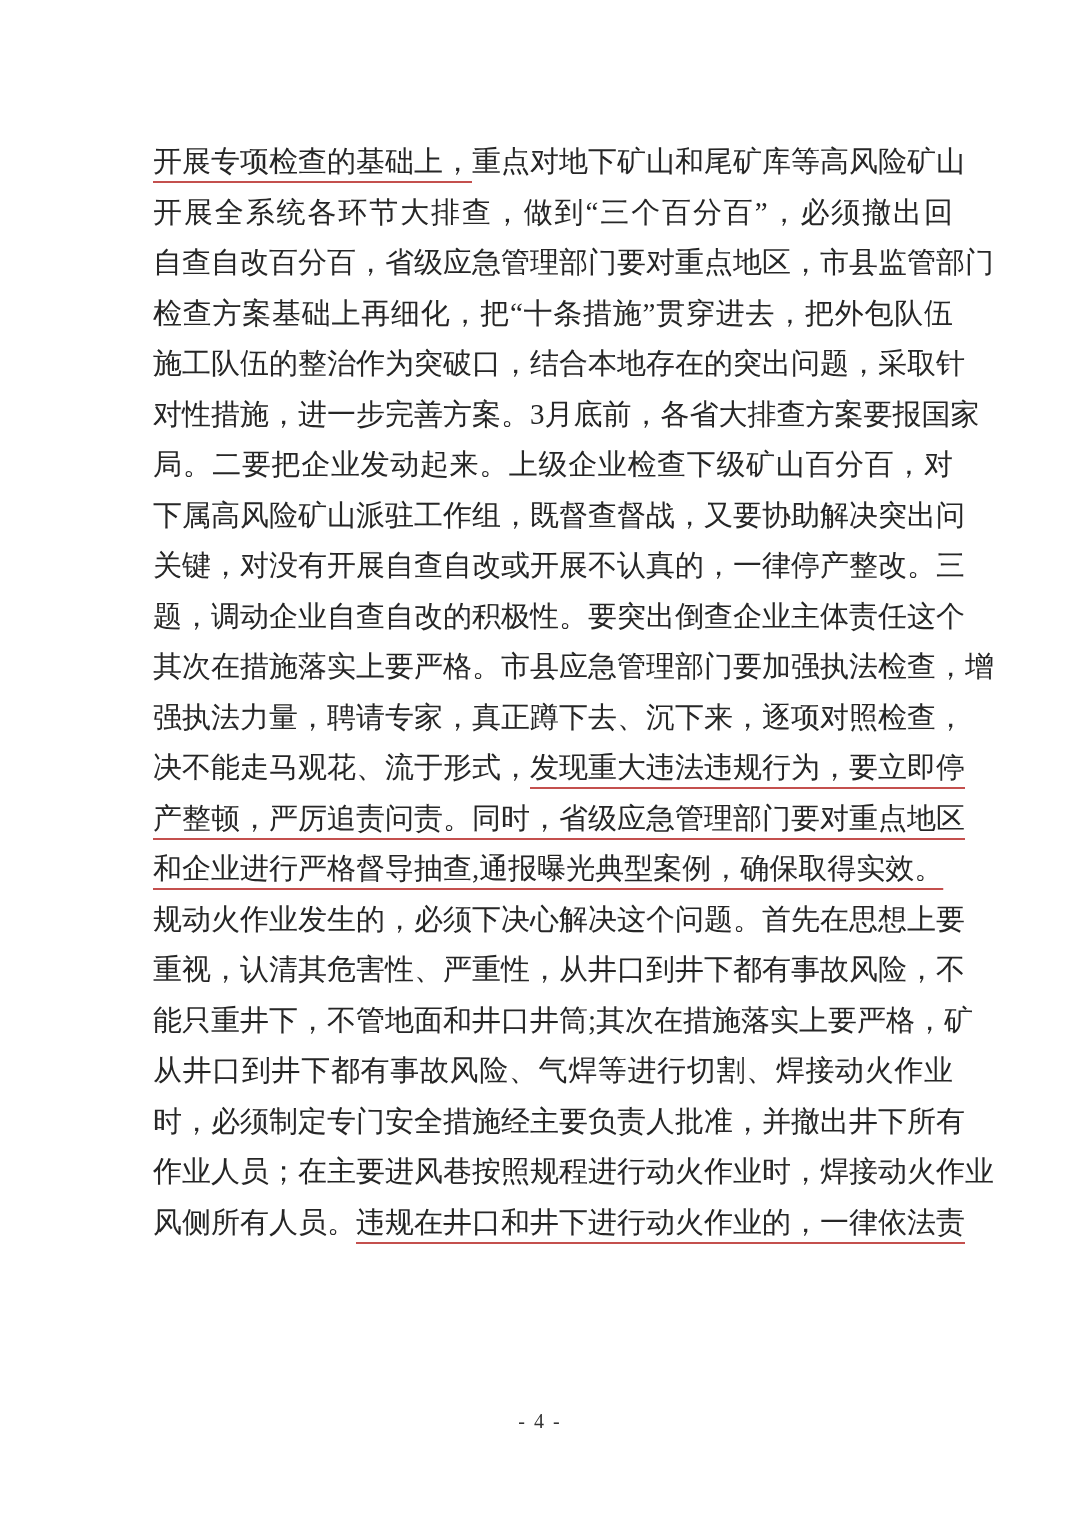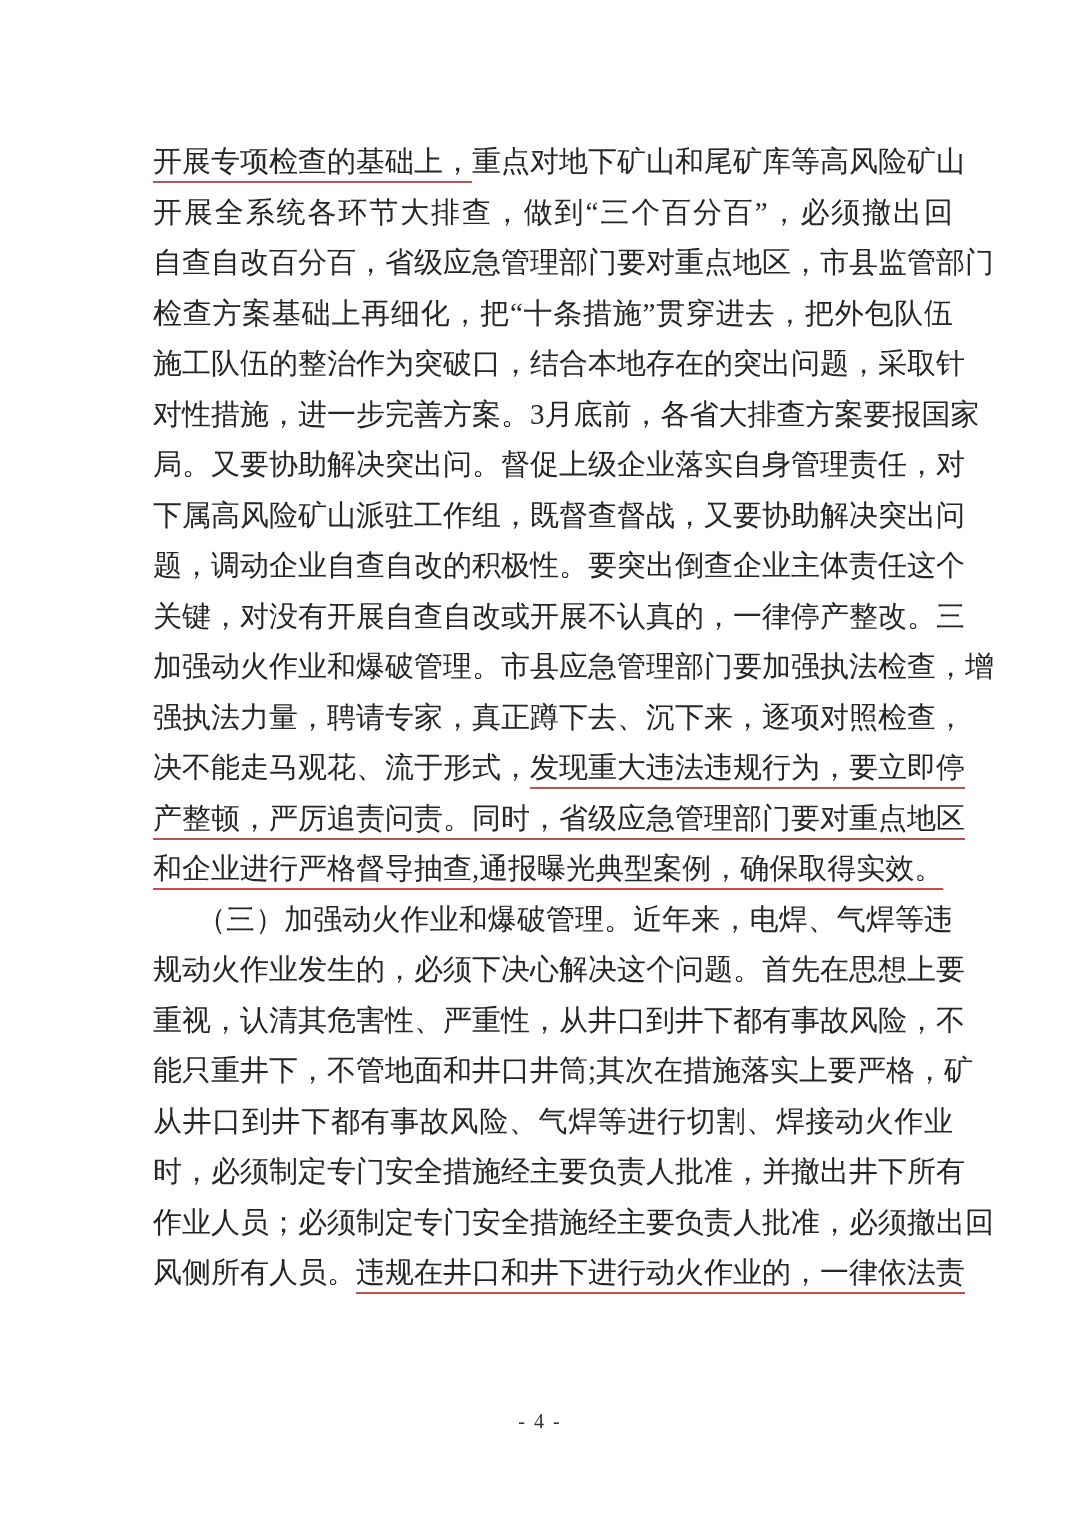--- a/index.html
+++ b/index.html
@@ -59,32 +59,31 @@
 </head>
 <body>
 
 <div class="doc-body">
     <div class="line"><span class="red-underline">开展专项检查的基础上，</span><span>重点对地下矿山和尾矿库等高风险矿山</span></div>
     <div class="line"><span>开展全系统各环节大排查，做到“三个百分百”，必须撤出回</span></div>
     <div class="line"><span>自查自改百分百，省级应急管理部门要对重点地区，市县监管部门</span></div>
     <div class="line"><span>检查方案基础上再细化，把“十条措施”贯穿进去，把外包队伍</span></div>
     <div class="line"><span>施工队伍的整治作为突破口，结合本地存在的突出问题，采取针</span></div>
     <div class="line"><span>对性措施，进一步完善方案。3月底前，各省大排查方案要报国家</span></div>
-    <div class="line"><span>局。又要协助解决突出问。督促上级企业落实自身管理责任，对</span></div>
+    <div class="line"><span>局。二要把企业发动起来。上级企业检查下级矿山百分百，对</span></div>
     <div class="line"><span>下属高风险矿山派驻工作组，既督查督战，又要协助解决突出问</span></div>
+    <div class="line"><span>关键，对没有开展自查自改或开展不认真的，一律停产整改。三</span></div>
     <div class="line"><span>题，调动企业自查自改的积极性。要突出倒查企业主体责任这个</span></div>
-    <div class="line"><span>关键，对没有开展自查自改或开展不认真的，一律停产整改。三</span></div>
-    <div class="line"><span>加强动火作业和爆破管理。市县应急管理部门要加强执法检查，增</span></div>
+    <div class="line"><span>其次在措施落实上要严格。市县应急管理部门要加强执法检查，增</span></div>
     <div class="line"><span>强执法力量，聘请专家，真正蹲下去、沉下来，逐项对照检查，</span></div>
     <div class="line"><span>决不能走马观花、流于形式，</span><span class="red-underline">发现重大违法违规行为，要立即停</span></div>
     <div class="line"><span class="red-underline">产整顿，严厉追责问责。同时，省级应急管理部门要对重点地区</span></div>
     <div class="line para-end"><span class="red-underline">和企业进行严格督导抽查,通报曝光典型案例，确保取得实效。</span></div>
-    <div class="line indent"><span>（三）加强动火作业和爆破管理。近年来，电焊、气焊等违</span></div>
     <div class="line"><span>规动火作业发生的，必须下决心解决这个问题。首先在思想上要</span></div>
     <div class="line"><span>重视，认清其危害性、严重性，从井口到井下都有事故风险，不</span></div>
     <div class="line"><span>能只重井下，不管地面和井口井筒;其次在措施落实上要严格，矿</span></div>
     <div class="line"><span>从井口到井下都有事故风险、气焊等进行切割、焊接动火作业</span></div>
     <div class="line"><span>时，必须制定专门安全措施经主要负责人批准，并撤出井下所有</span></div>
-    <div class="line"><span>作业人员；必须制定专门安全措施经主要负责人批准，必须撤出回</span></div>
+    <div class="line"><span>作业人员；在主要进风巷按照规程进行动火作业时，焊接动火作业</span></div>
     <div class="line"><span>风侧所有人员。</span><span class="red-underline">违规在井口和井下进行动火作业的，一律依法责</span></div>
   </div>
 
 <div class="page-number">- 4 -</div>
 
 </body></html>

